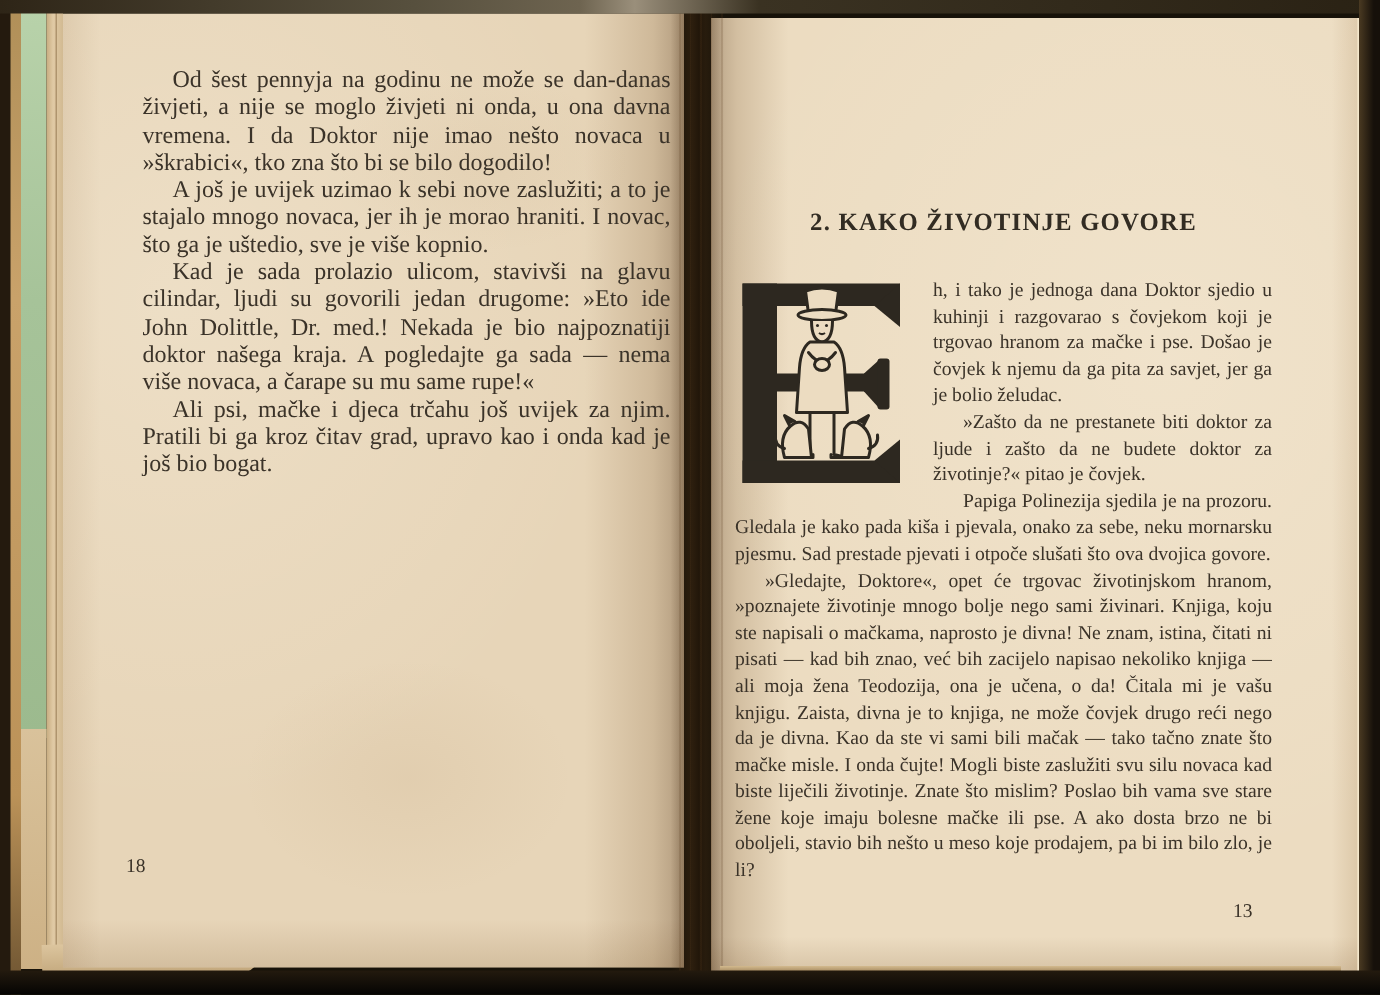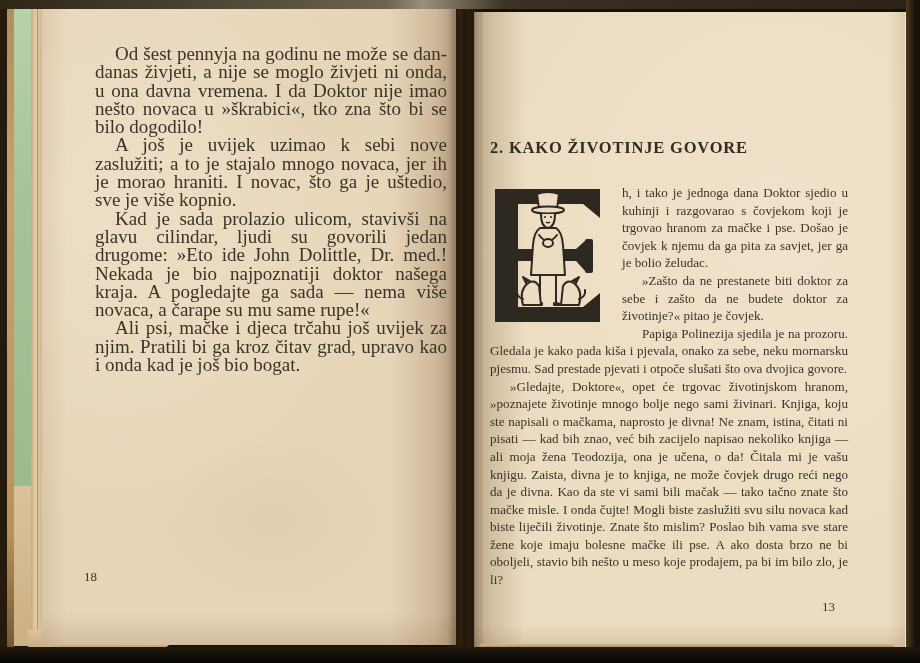--- a/index.html
+++ b/index.html
@@ -48,24 +48,24 @@
     border-right:2px solid #f4e7cb;
   }
   .bottom-sliver{position:absolute;left:480px;top:644px;width:414px;height:6px;
     background:linear-gradient(180deg,#d3ba8e,#8a6d45);}
   .gutter{position:absolute;left:447px;top:8px;width:36px;height:646px;
     background:
       repeating-linear-gradient(90deg,rgba(0,0,0,0) 0 6px,rgba(90,60,30,.18) 6px 7px),
       linear-gradient(90deg,rgba(0,0,0,0),rgba(70,45,20,.45) 40%,rgba(40,25,10,.65) 52%,rgba(70,45,20,.35) 65%,rgba(0,0,0,0));}
   
   .lp-text{position:absolute;left:53px;top:36px;width:352px;color:#3b3329;
-    font-size:19px;line-height:18.3px;text-align:justify;}
+    font-size:16px;line-height:18.3px;text-align:justify;}
   .lp-text p{margin:0;text-indent:20px;}
   .rp-block{position:absolute;left:16px;top:126px;width:358px;color:#3b3329;}
-  .chapter-heading{margin:0 0 26px 0;font-size:16.5px;font-weight:bold;
+  .chapter-heading{margin:0 0 26px 0;text-align:center;font-size:16.5px;font-weight:bold;
     letter-spacing:.8px;color:#322c23;}
   .rp-text{font-size:13.1px;line-height:17.6px;text-align:justify;}
   .rp-text p{margin:0;text-indent:20px;}
   .rp-text p.first{text-indent:0;}
   .dropcap-art{float:left;width:122px;height:138px;margin:3px 10px 0 0;}
   .pagenum{position:absolute;font-size:13px;color:#3b3329;}
   .pagenum-left{left:42px;top:560px;}
   .pagenum-right{left:348px;top:587px;}
   
   .stain1{position:absolute;left:120px;top:430px;width:220px;height:160px;border-radius:50%;
@@ -137,21 +137,21 @@
                 <path d="M33,118 Q29,104 37,97 Q44,91 49,99 L51,118 Z"></path>
                 <path d="M36,96 L33,90 L40,94" fill="#2d2820"></path>
                 <path d="M33,112 Q26,110 27,103" fill="none"></path>
                 <path d="M89,118 Q93,104 85,97 Q78,91 73,99 L71,118 Z"></path>
                 <path d="M86,96 L89,90 L82,94" fill="#2d2820"></path>
                 <path d="M89,112 Q96,110 95,103" fill="none"></path>
               </g>
             </svg>
           </span><span>h, i tako je jednoga dana Doktor sjedio u kuhinji i razgovarao s čovjekom koji je trgovao hranom za mačke i pse. Došao je čovjek k njemu da ga pita za savjet, jer ga je bolio želudac.</span>
         </p>
-        <p>»Zašto da ne prestanete biti doktor za sebe i zašto da ne budete doktor za životinje?« pitao je čovjek.</p>
+        <p>»Zašto da ne prestanete biti doktor za ljude i zašto da ne budete doktor za životinje?« pitao je čovjek.</p>
         <p>Papiga Polinezija sjedila je na prozoru. Gledala je kako pada kiša i pjevala, onako za sebe, neku mornarsku pjesmu. Sad prestade pjevati i otpoče slušati što ova dvojica govore.</p>
         <p>»Gledajte, Doktore«, opet će trgovac životinjskom hranom, »poznajete životinje mnogo bolje nego sami živinari. Knjiga, koju ste napisali o mačkama, naprosto je divna! Ne znam, istina, čitati ni pisati — kad bih znao, već bih zacijelo napisao nekoliko knjiga — ali moja žena Teodozija, ona je učena, o da! Čitala mi je vašu knjigu. Zaista, divna je to knjiga, ne može čovjek drugo reći nego da je divna. Kao da ste vi sami bili mačak — tako tačno znate što mačke misle. I onda čujte! Mogli biste zaslužiti svu silu novaca kad biste liječili životinje. Znate što mislim? Poslao bih vama sve stare žene koje imaju bolesne mačke ili pse. A ako dosta brzo ne bi oboljeli, stavio bih nešto u meso koje prodajem, pa bi im bilo zlo, je li?</p>
       </div>
     </div>
     <div class="pagenum pagenum-right">13</div>
   </div>
 
   <div class="gutter"></div>
   <div class="bottom-sliver"></div>
   <div class="band-top"></div>

